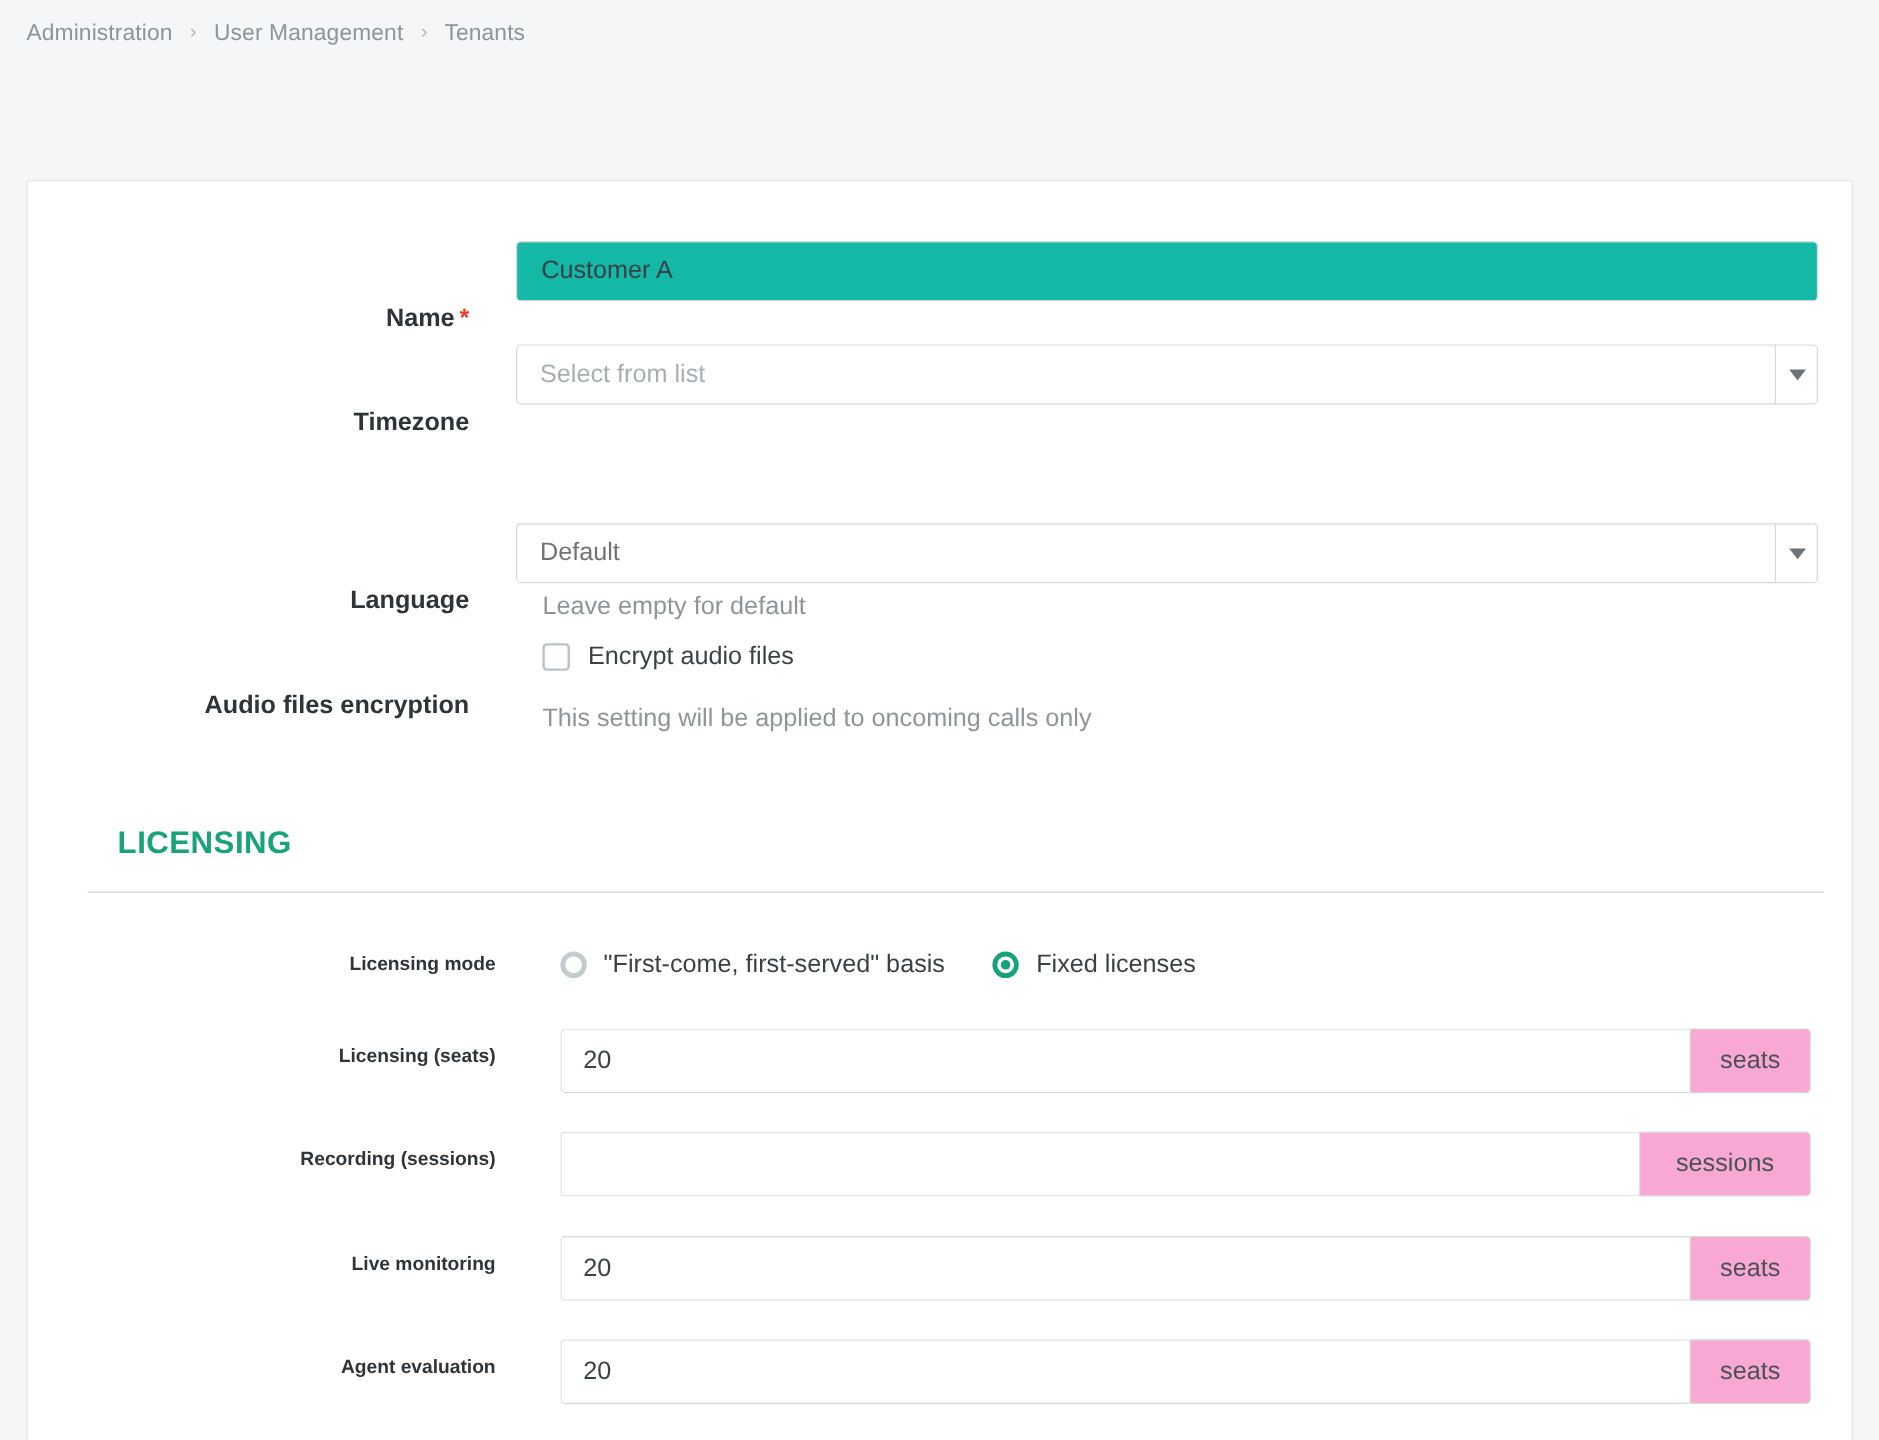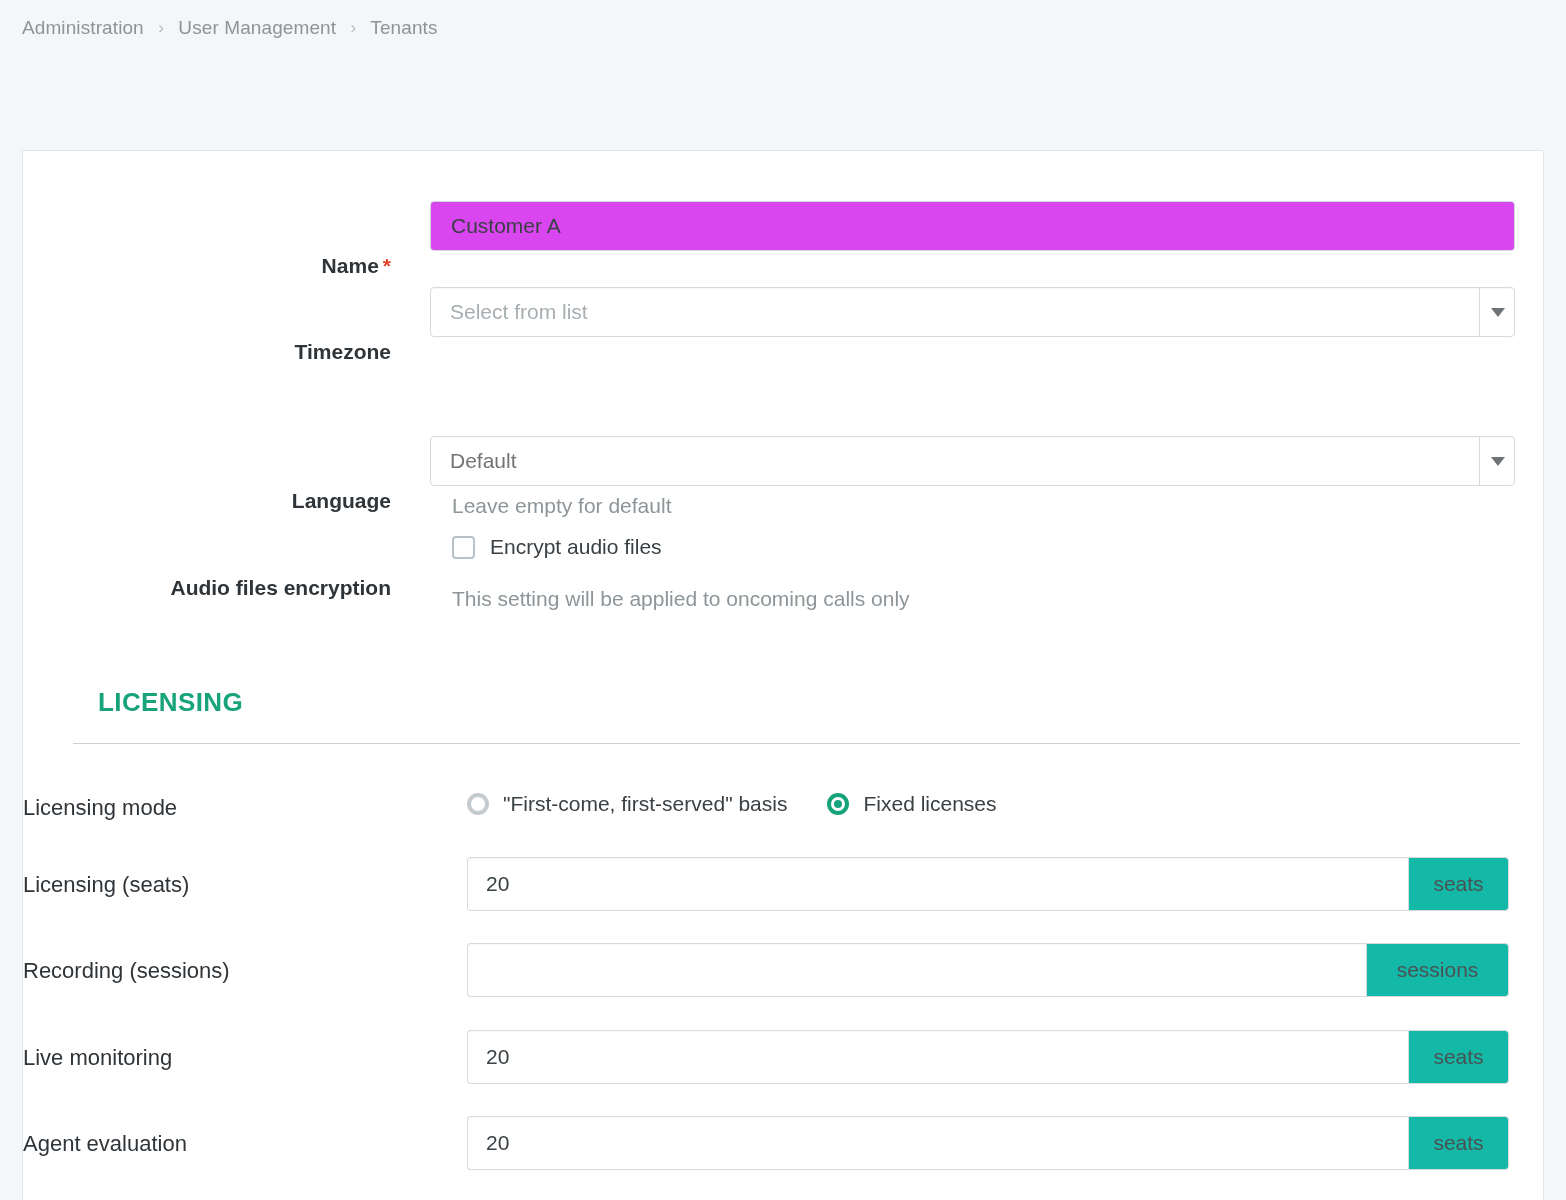--- a/index.html
+++ b/index.html
@@ -72,21 +72,21 @@
   }
   .req-star { color: #e8402a; font-weight: bold; margin-left: 4px; }
 
   .control { position: absolute; left: 407px; }
 
   .text-input {
     width: 1085px;
     height: 50px;
     border: 1px solid #d6dadb;
     border-radius: 4px;
-    background: #d946ef;
+    background: #14b8a6;
     font-family: "Liberation Sans", sans-serif;
     font-size: 21px;
     color: #3a4145;
     padding: 0 20px;
     outline: none;
     box-shadow: inset 0 1px 1px rgba(0,0,0,.03);
   }
   .text-input::placeholder { color: #a7aeb1; }
 
   .select-wrap {
@@ -192,22 +192,23 @@
     color: #3a4145;
     white-space: nowrap;
   }
   .radio-gap { width: 40px; }
 
   
   .lic-label {
     position: absolute;
     left: 0;
     width: 390px;
-    font-size: 22px;
-    font-weight: normal;
+    text-align: right;
+    font-size: 16px;
+    font-weight: bold;
     color: #2f3438;
     white-space: nowrap;
   }
   .input-group {
     position: absolute;
     left: 444px;
     display: flex;
     align-items: stretch;
     height: 54px;
   }
@@ -223,21 +224,21 @@
     color: #3a4145;
     padding: 0 18px;
     outline: none;
     box-shadow: inset 0 1px 1px rgba(0,0,0,.03);
   }
   .ig-addon {
     min-width: 101px;
     height: 54px;
     border: 1px solid #d6dadb;
     border-radius: 0 4px 4px 0;
-    background: #14b8a6;
+    background: #f9a8d4;
     display: flex; align-items: center; justify-content: center;
     padding: 0 16px;
     font-size: 21px;
     color: #4a5154;
     white-space: nowrap;
   }
 </style>
 </head>
 <body>
 

